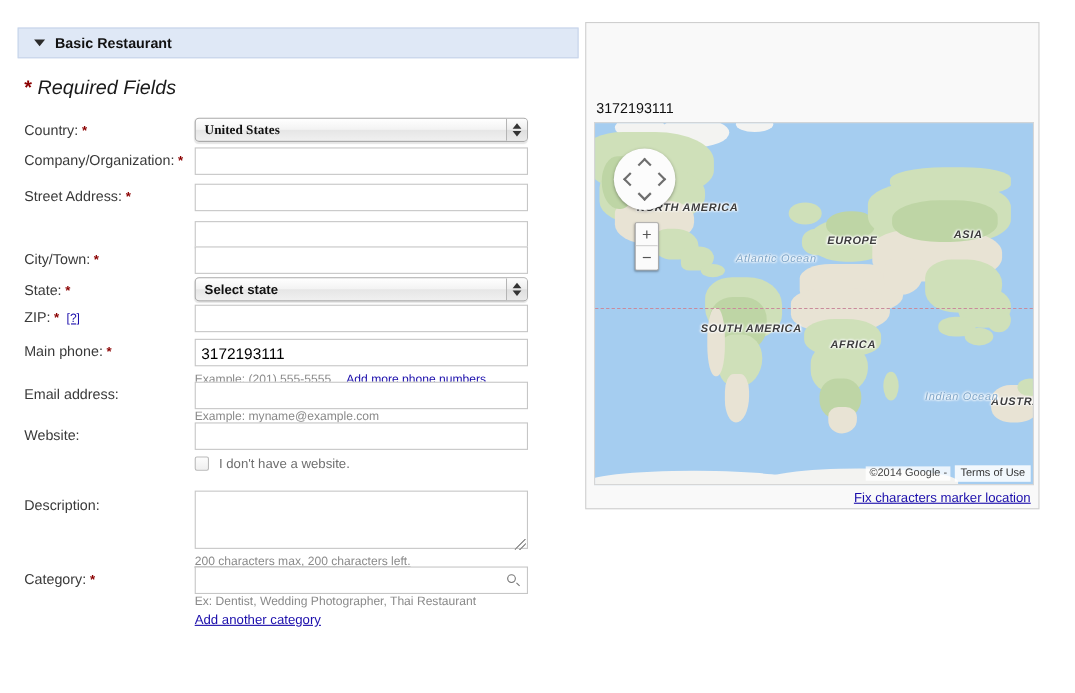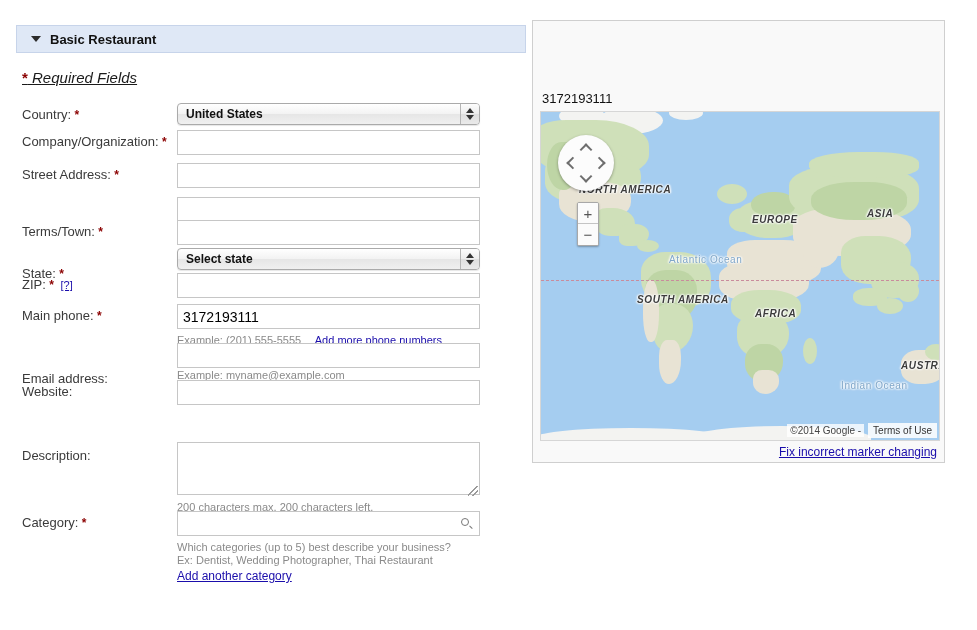--- a/index.html
+++ b/index.html
@@ -34,21 +34,21 @@
   }
   .section-title { font-weight: bold; font-size: 13px; color: #111; }
 
   .note {
     margin: 12px 0 0 6px;
     font-size: 13px; line-height: 17px; color: #1a1a1a;
     width: 480px;
   }
   .required-note {
     margin: 16px 0 0 6px;
-    font-style: italic; font-size: 15px; color: #1a1a1a; text-decoration: underline;
+    font-style: italic; font-size: 18px; color: #1a1a1a;
   }
   .required-note .star { color: #8b0000; font-style: normal; font-weight: bold; }
 
   .fields { position: relative; margin-top: 15px; }
   .row { position: relative; min-height: 0; }
   .lbl {
     position: absolute; left: 6px;
     font-size: 13px; color: #3a3a3a; white-space: nowrap;
   }
   .lbl .star { color: #8b0000; font-weight: bold; font-size: 12px; }
@@ -151,21 +151,21 @@
   .land { position: absolute; background: #e8e3d4; }
   .green { position: absolute; background: #cfe0b9; }
   .greend { position: absolute; background: #bed5a5; }
   .ice { position: absolute; background: #f3f3f1; }
   .mlabel {
     position: absolute; font-size: 10px; color: #4a4a4a;
     letter-spacing: .6px; white-space: nowrap;
     text-shadow: 0 0 2px #fff, 0 0 3px #fff, 1px 0 2px #fff, -1px 0 2px #fff;
   }
   .mlabel.cont { font-style: italic; font-weight: bold; color: #3c3c3c; }
-  .mlabel.ocean { color: #7fa6c9; margin-top: 24px; }
+  .mlabel.ocean { font-style: italic; color: #7fa6c9; }
   #equator {
     position: absolute; left: 0; right: 0; top: 168px; height: 0;
     border-top: 1px dashed #c98b9c;
   }
   
   #pan-control {
     position: absolute; left: 17px; top: 23px;
     width: 56px; height: 56px; border-radius: 50%;
     background: #fcfcfc;
     box-shadow: 0 1px 3px rgba(0,0,0,.35);
@@ -231,21 +231,21 @@
       <span class="star">*</span>
       <span>Required Fields</span>
     </div>
 
     <div class="fields">
 
       <div class="row">
         <div class="lbl" style="top:6px;">
           <span>Country:</span><span class="star">&nbsp;*</span>
         </div>
-        <div class="ctl" style="top:2px;">
+        <div class="ctl" style="top:2px;font-family:Liberation Serif, serif;">
           <div class="sel">
             <span>United States</span>
             <span class="sel-arrows">
               <span class="ar-up"></span>
                 <span class="ar-dn"></span>
             </span>
           </div>
         </div>
       </div>
 
@@ -268,29 +268,29 @@
       </div>
 
       <div class="row">
         <div class="ctl" style="top:96px;">
           <input class="txt" type="text" value="" style="">
         </div>
       </div>
 
       <div class="row">
         <div class="lbl" style="top:123px;">
-          <span>Terms/Town:</span><span class="star">&nbsp;*</span>
+          <span>City/Town:</span><span class="star">&nbsp;*</span>
         </div>
         <div class="ctl" style="top:119px;">
           <input class="txt" type="text" value="" style="">
         </div>
       </div>
 
       <div class="row">
-        <div class="lbl" style="top:165px;">
+        <div class="lbl" style="top:151px;">
           <span>State:</span><span class="star">&nbsp;*</span>
         </div>
         <div class="ctl" style="top:147px;">
           <div class="sel">
             <span>Select state</span>
             <span class="sel-arrows">
               <span class="ar-up"></span>
                 <span class="ar-dn"></span>
             </span>
           </div>
@@ -314,35 +314,39 @@
         <div class="ctl" style="top:203px;">
           <input class="txt filled" type="text" value="3172193111" style="">
           <div style="margin-top:3px;">
             <span class="hint">Example: (201) 555-5555</span>
             <a class="blue" href="#" style="margin-left:10px;">Add more phone numbers</a>
           </div>
         </div>
       </div>
 
       <div class="row">
-        <div class="lbl" style="top:246px;margin-top:24px;">
+        <div class="lbl" style="top:246px;">
           <span>Email address:</span>
         </div>
         <div class="ctl" style="top:242px;">
           <input class="txt" type="text" value="" style="">
           <div class="hint" style="margin-top:1px;">Example: myname@example.com</div>
         </div>
       </div>
 
       <div class="row">
         <div class="lbl" style="top:283px;">
           <span>Website:</span>
         </div>
         <div class="ctl" style="top:279px;">
           <input class="txt" type="text" value="" style="">
+          <div class="cbrow" style="margin-top:5px;">
+            <span class="cbox"></span>
+            <span class="cblabel">I don't have a website.</span>
+          </div>
         </div>
       </div>
 
       <div class="row">
         <div class="lbl" style="top:347px;">
           <span>Description:</span>
         </div>
         <div class="ctl" style="top:341px;text-decoration:underline;">
           <div class="ta-wrap">
             <textarea class="ta" style=""></textarea>
@@ -357,21 +361,20 @@
           <span>Category:</span><span class="star">&nbsp;*</span>
         </div>
         <div class="ctl" style="top:410px;">
           <div class="cat-wrap">
             <input class="txt" type="text" value="" style="">
             <span class="mag">
               <span class="ring"></span>
                 <span class="hand"></span>
             </span>
           </div>
-          <div class="hint" style="margin-top:5px;">Which categories (up to 5) best describe your business?</div>
           <div class="hint" style="margin-top:1px;">Ex: Dentist, Wedding Photographer, Thai Restaurant</div>
           <a class="blue12" href="#" style="display:inline-block;margin-top:3px;">Add another category</a>
         </div>
       </div>
 
     </div>
   </div>
 
   <div id="map-panel">
 
@@ -450,16 +453,16 @@
         <div class="zbtn zin">+</div>
         <div class="zbtn zout">−</div>
       </div>
 
       <div id="attrib">
         <span id="copyright">©2014 Google -</span>
         <span id="terms">Terms of Use</span>
       </div>
     </div>
 
-    <a id="fix-link" href="#">Fix incorrect marker changing</a>
+    <a id="fix-link" href="#">Fix characters marker location</a>
   </div>
 
 </div>
 
 </body></html>

